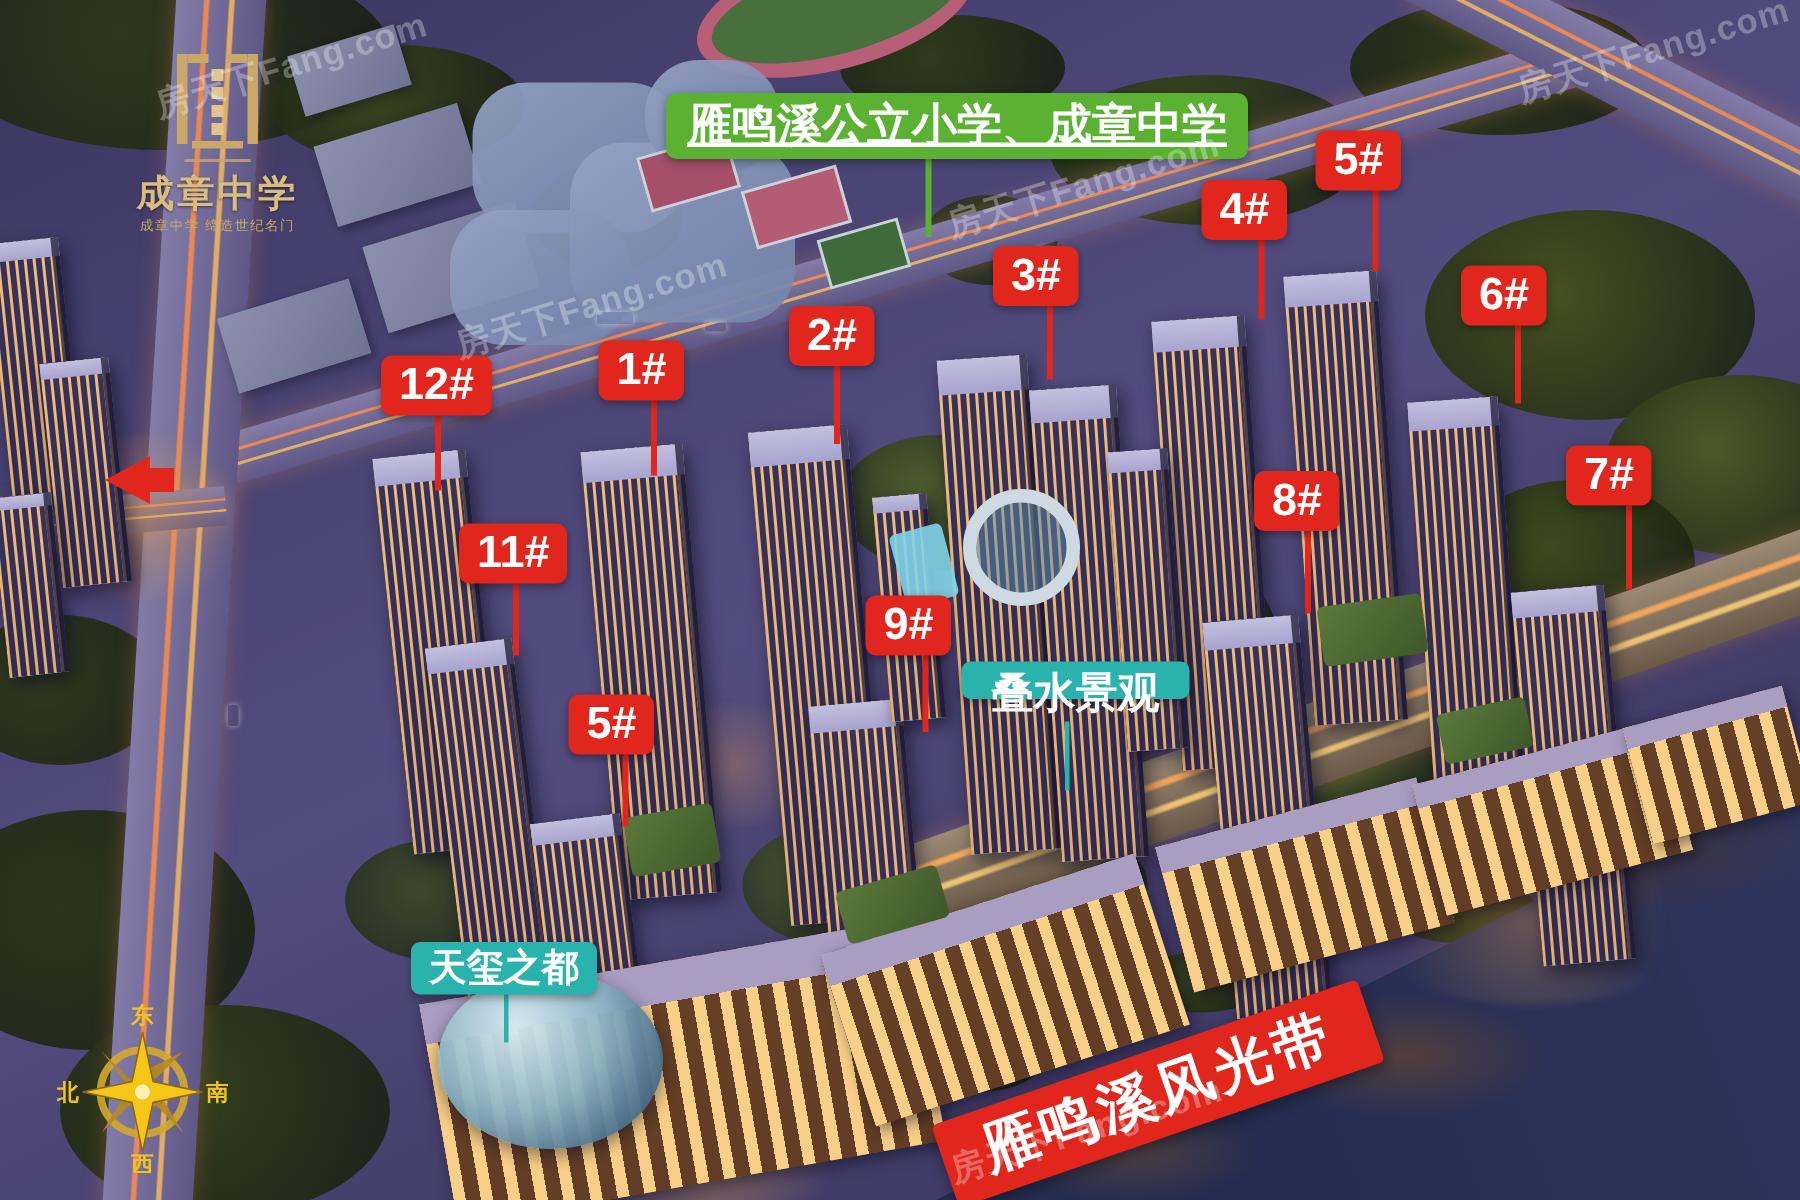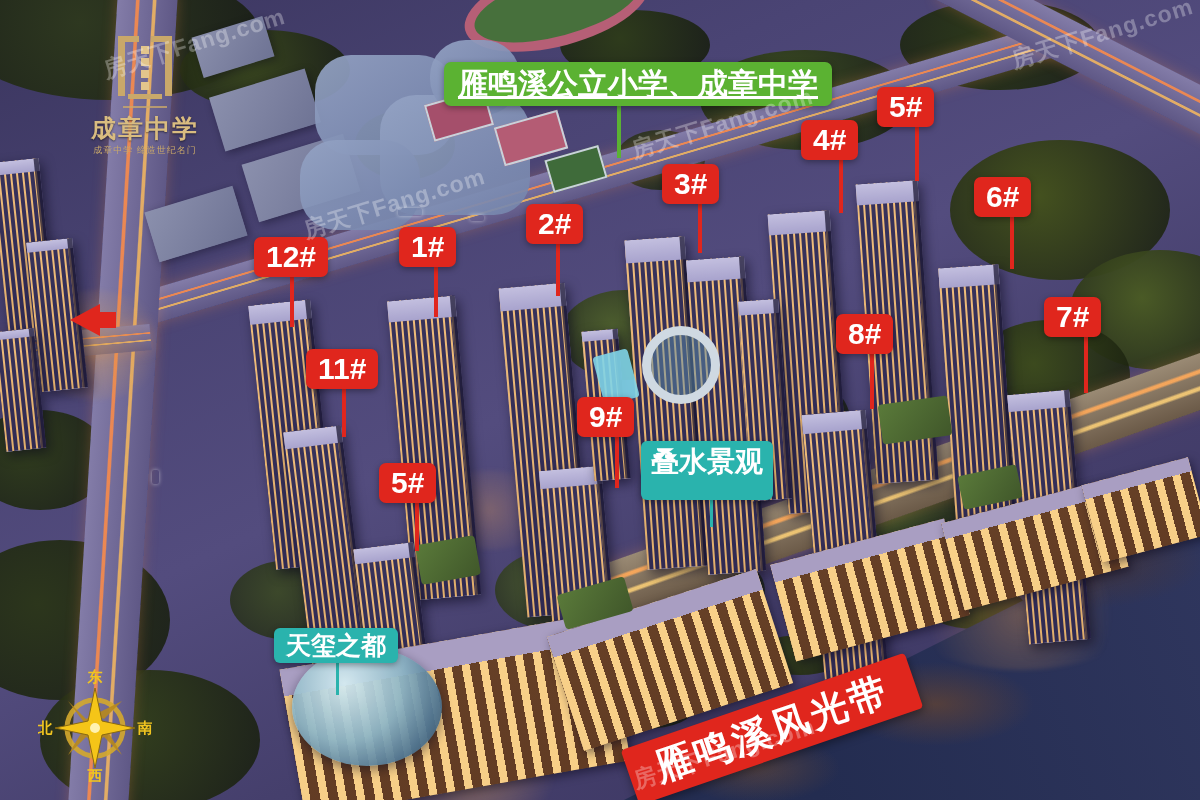--- a/index.html
+++ b/index.html
@@ -215,21 +215,21 @@
 
   <div class="rlabel" style="left:379px;top:463px;">5#</div>
   <div class="rline" style="left:415px;top:498px;height:53px;"></div>
 
   <div class="rlabel" style="left:306px;top:349px;">11#</div>
   <div class="rline" style="left:342px;top:389px;height:48px;"></div>
 
   <div class="rlabel" style="left:254px;top:237px;">12#</div>
   <div class="rline" style="left:290px;top:277px;height:50px;"></div>
 
-  <div class="tlabel" style="left:641px;top:441px;font-size:28px;line-height:41px;height:59px;padding:0 10px;">叠水景观</div>
+  <div class="tlabel" style="left:641px;top:441px;font-size:28px;line-height:41px;height:25px;padding:0 20px;">叠水景观</div>
   <div class="tline" style="left:710px;top:481px;height:46px;"></div>
 
   <div class="tlabel" style="left:274px;top:628px;font-size:25px;line-height:35px;height:35px;padding:0 12px;">天玺之都</div>
   <div class="tline" style="left:336px;top:662px;height:33px;"></div>
 
   <div class="banner">雁鸣溪风光带</div>
 
   <svg class="compass" viewBox="0 0 114 114">
     <circle cx="57" cy="60" r="28" fill="none" stroke="#d4a92c" stroke-width="5" opacity="0.9"></circle>
     <polygon points="84,33 66,51 57,46 66,57 84,87 66,69 57,74 48,69 30,87 48,57 30,33 48,51" fill="#b8891d" opacity="0.9"></polygon>

